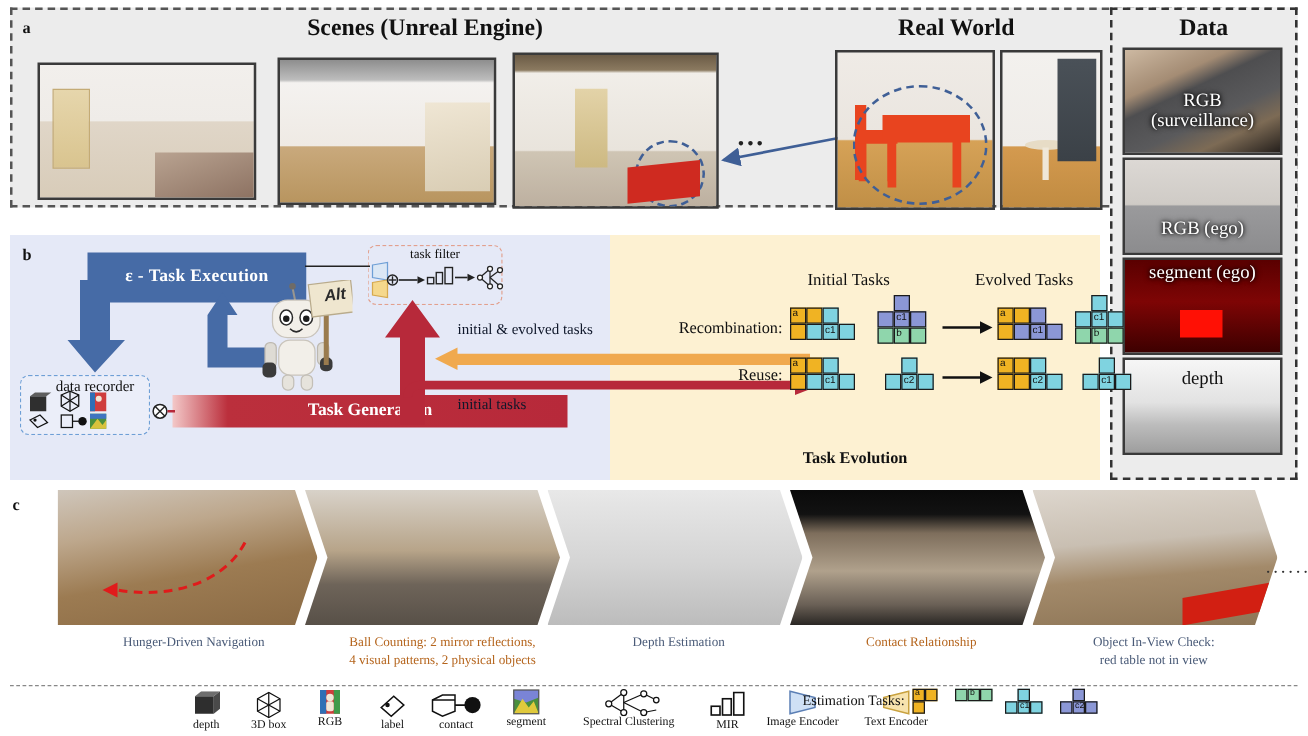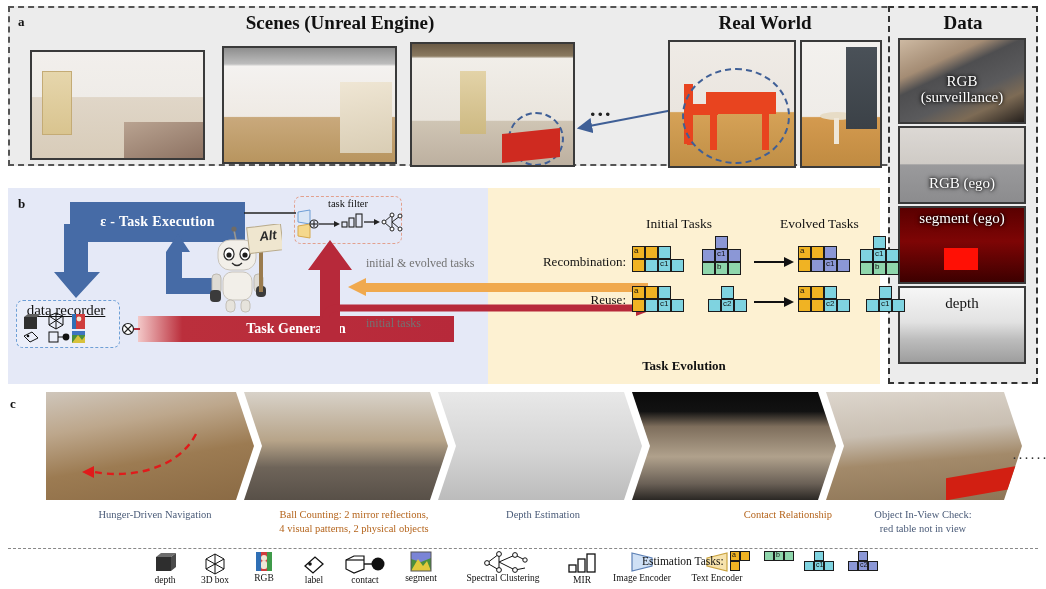--- a/index.html
+++ b/index.html
@@ -67,21 +67,21 @@
            display:flex;align-items:center;justify-content:center;font-size:14px;
            letter-spacing:.3px;}
   .redbar{position:absolute;background:linear-gradient(90deg,#f3c8c8 0%,#bb2f3c 14%,#b7293a 100%);
           color:#fff;font-weight:bold;display:flex;align-items:center;justify-content:center;font-size:14px;}
 
   .dashbox{position:absolute;box-sizing:border-box;border-radius:7px;}
   .db-blue{border:1.5px dashed #6e9fd6;}
   .db-red{border:1.5px dashed #e2a08e;}
 
   .smalltxt{position:absolute;font-size:10px;color:#111;text-align:center;}
-  .redtxt{position:absolute;font-size:12px;color:#737373;white-space:nowrap;}
+  .redtxt{position:absolute;font-size:12px;color:#0f172a;white-space:nowrap;}
 
   .tet{position:absolute;}
   .cell{position:absolute;width:13px;height:13px;border:1.3px solid #1b1b1b;box-sizing:border-box;}
   .c-or{background:#f0b323;}
   .c-cy{background:#7fd3e0;}
   .c-bl{background:#8b97d6;}
   .c-gr{background:#8fd6ac;}
   .cell span{position:absolute;left:1px;top:-1px;font-size:8px;color:#111;font-family:"Liberation Sans",sans-serif;}
   .evoLbl{position:absolute;font-size:13px;color:#111;white-space:nowrap;}
   .rowLbl{position:absolute;font-size:13px;color:#111;white-space:nowrap;text-align:right;}
@@ -238,21 +238,21 @@
       <circle cx="96" cy="19" r="2" fill="#fff" stroke="#222"></circle>
         <circle cx="104" cy="6" r="2" fill="#fff" stroke="#222"></circle>
       <circle cx="104" cy="19" r="2" fill="#fff" stroke="#222"></circle>
       <line x1="240" y1="0" x2="240" y2="0" stroke="#222"></line>
     </svg>
     <svg class="abs" style="left:236px;top:22px;width:54px;height:6px;overflow:visible;">
       <line x1="0" y1="3" x2="52" y2="3" stroke="#222" stroke-width="1.3"></line>
     </svg>
 
     <div class="dashbox db-blue" style="left:8px;top:112px;width:104px;height:48px;background:rgba(255,255,255,.25);"></div>
-    <div class="smalltxt" style="left:6px;top:114px;width:104px;font-size:15px;text-decoration:underline;">data recorder</div>
+    <div class="smalltxt" style="left:16px;top:114px;width:104px;font-size:12px;">data recorder</div>
     <svg class="abs" style="left:14px;top:128px;width:92px;height:30px;overflow:visible;">
       <rect x="2" y="1" width="13" height="12" fill="#2f2f2f"></rect>
         <polygon points="2,1 6,-2 19,-2 15,1" fill="#5e5e5e"></polygon>
       <g stroke="#111" fill="none" stroke-width="1">
           <polygon points="27,0 34,-3 41,0 41,9 34,13 27,9"></polygon>
           <line x1="27" y1="0" x2="41" y2="9"></line>
           <line x1="41" y1="0" x2="27" y2="9"></line>
           <line x1="34" y1="-3" x2="34" y2="13"></line>
         </g>
       <rect x="50" y="-2" width="13" height="15" fill="#cf3d3d"></rect>
@@ -424,21 +424,21 @@
     <div class="chev img-c4" style="left:624px;width:204px;"></div>
     <div class="chev img-c5" style="left:818px;width:196px;">
       <div class="abs" style="right:4px;bottom:6px;width:72px;height:22px;background:#d21f12;transform:skewY(-10deg);"></div>
     </div>
     <div class="abs" style="left:1004px;top:58px;font-size:15px;letter-spacing:1px;color:#333;">······</div>
 
     <div class="clab blue" style="left:52px;top:116px;width:190px;white-space:pre-line;">Hunger-Driven Navigation</div>
     <div class="clab orange" style="left:246px;top:116px;width:200px;white-space:pre-line;">Ball Counting: 2 mirror reflections,
 4 visual patterns, 2 physical objects</div>
     <div class="clab blue" style="left:440px;top:116px;width:190px;white-space:pre-line;">Depth Estimation</div>
-    <div class="clab orange" style="left:634px;top:116px;width:190px;white-space:pre-line;text-align:right;">Contact Relationship</div>
+    <div class="clab orange" style="left:634px;top:116px;width:190px;white-space:pre-line;">Contact Relationship</div>
     <div class="clab blue" style="left:820px;top:116px;width:190px;white-space:pre-line;">Object In-View Check:
 red table not in view</div>
   </div>
 
   <div id="legend" class="abs">
 
     <div class="lg" style="left:134px;top:4px;width:46px;">
       <span class="gl">
         <svg width="24" height="22">
             <rect x="3" y="4" width="15" height="14" fill="#2e2e2e"></rect>

